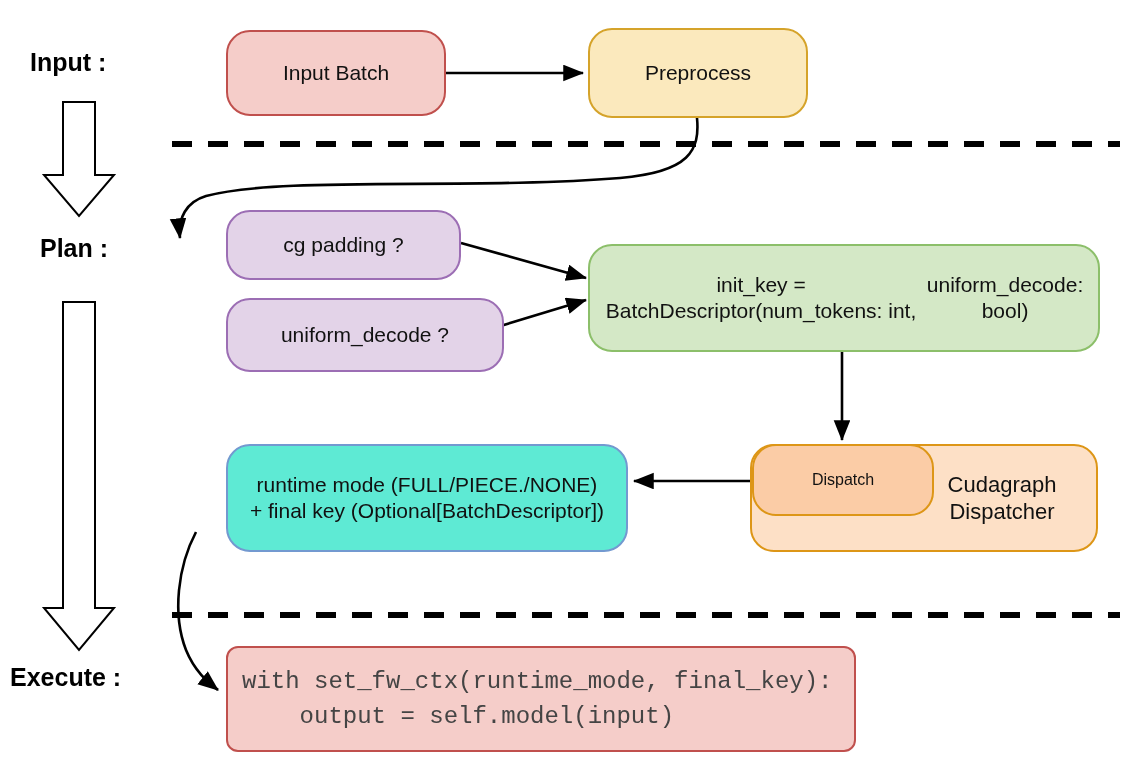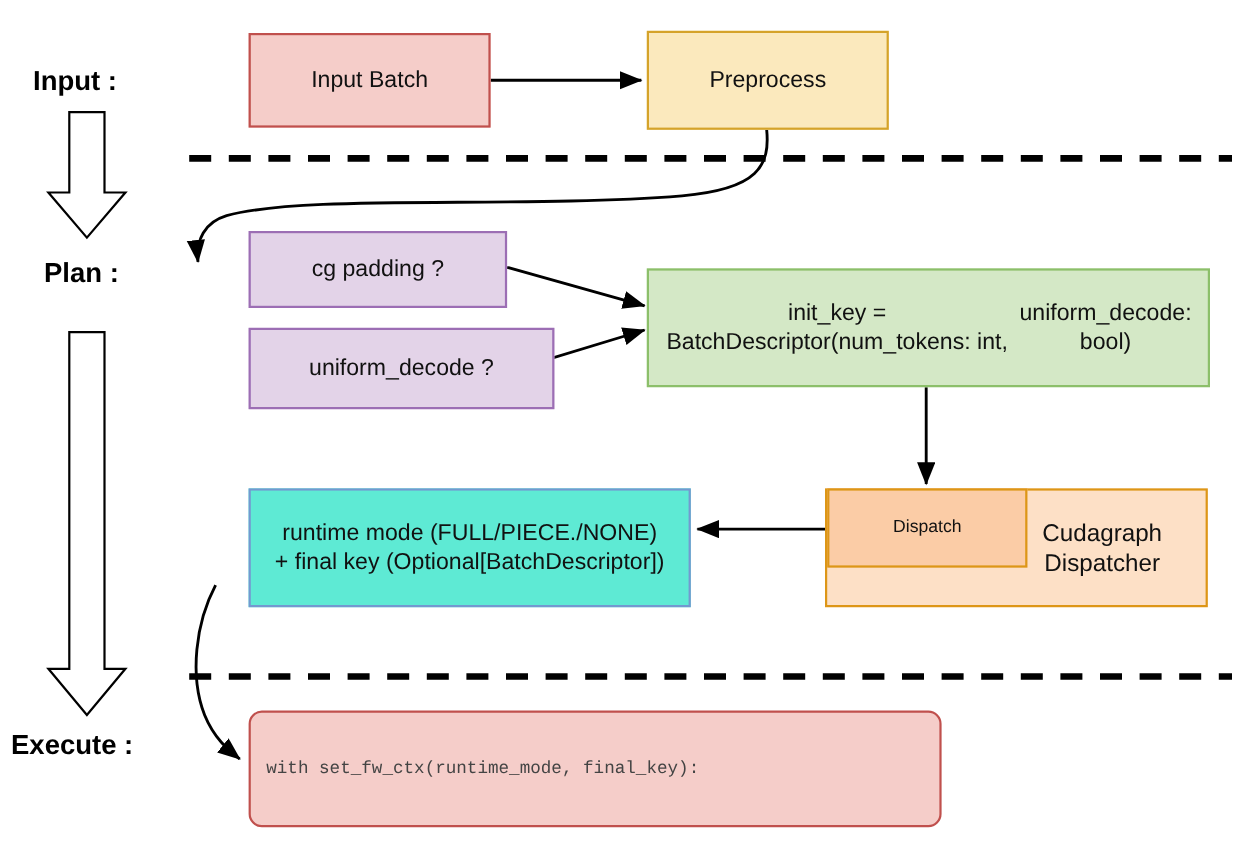--- a/index.html
+++ b/index.html
@@ -29,21 +29,21 @@
     position: absolute;
     font-weight: bold;
     font-size: 25px;
     color: #000000;
     white-space: nowrap;
     letter-spacing: 0px;
   }
   .node {
     position: absolute;
     box-sizing: border-box;
-    border-radius: 0;
+    border-radius: 24px;
     border-width: 2px;
     border-style: solid;
     display: flex;
     align-items: center;
     justify-content: center;
     text-align: center;
     font-size: 21px;
     line-height: 1.25;
     color: #111111;
     padding: 4px 10px;
@@ -78,21 +78,21 @@
     background: #fbcca6;
     border-color: #dd9617;
   }
   .code-node {
     position: absolute;
     box-sizing: border-box;
     border-radius: 12px;
     border: 2px solid #c0504d;
     background: #f5cdc9;
     font-family: "Liberation Mono", "DejaVu Sans Mono", monospace;
-    font-size: 16px;
+    font-size: 24px;
     line-height: 1.45;
     color: #444444;
     white-space: pre;
     padding: 16px 14px 14px 14px;
     display: flex;
     flex-direction: column;
     justify-content: center;
   }
   .cud-label {
     text-align: center;
@@ -101,21 +101,21 @@
     color: #111111;
     position: relative;
     z-index: 2;
   }
 </style>
 </head>
 <body>
 
 <div id="canvas">
 
-  <div class="stage-label" style="left:30px; top:60px;">Input :</div>
+  <div class="stage-label" style="left:30px; top:48px;">Input :</div>
 
   <div class="stage-label" style="left:40px; top:234px;">Plan :</div>
 
   <div class="stage-label" style="left:10px; top:663px;">Execute :</div>
 
   <svg class="layer" viewBox="0 0 1142 770">
     <defs>
       <marker id="arrowhead" markerWidth="9" markerHeight="9" refX="7.6" refY="3.2" orient="auto" markerUnits="strokeWidth">
         <path d="M0,0 L8,3.2 L0,6.4 z" fill="#000000"></path>
       </marker>
@@ -171,15 +171,16 @@
     <div class="cud-label" style="width:168px;">
       <div>Cudagraph</div>
       <div>Dispatcher</div>
     </div>
   </div>
 
   <div class="node orange-inner" style="left:752px; top:444px; width:182px; height:72px; font-size:16px;">Dispatch</div>
 
   <div class="code-node" style="left:226px; top:646px; width:630px; height:106px;">
     <div>with set_fw_ctx(runtime_mode, final_key):</div>
+    <div>    output = self.model(input)</div>
   </div>
 
 </div>
 
 </body></html>

